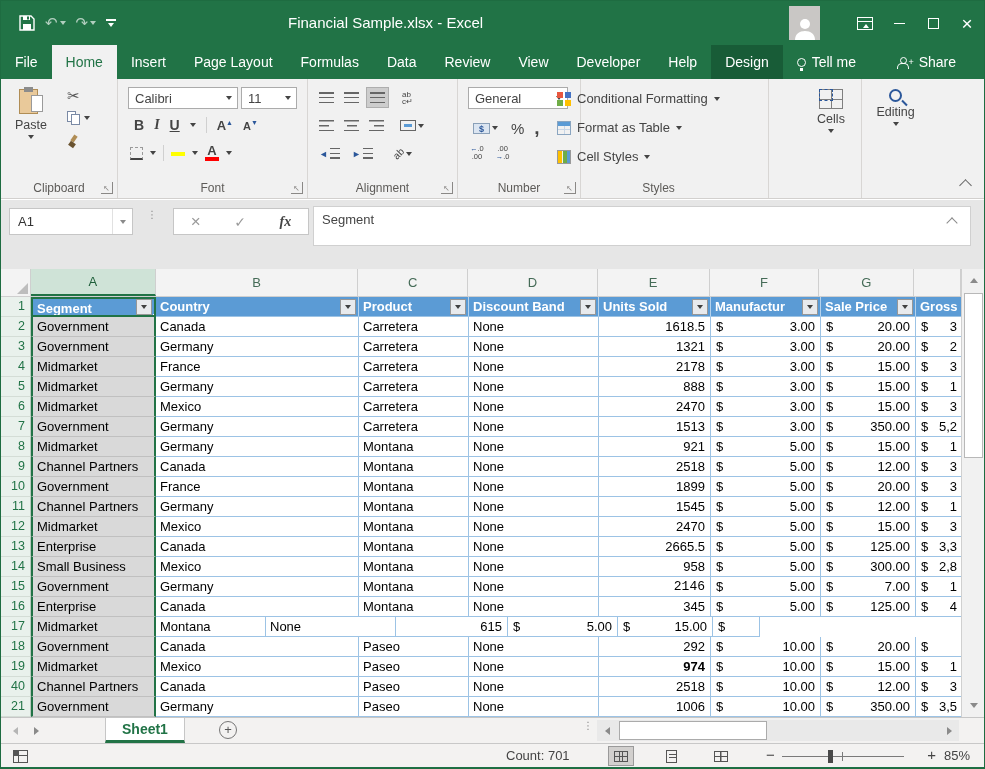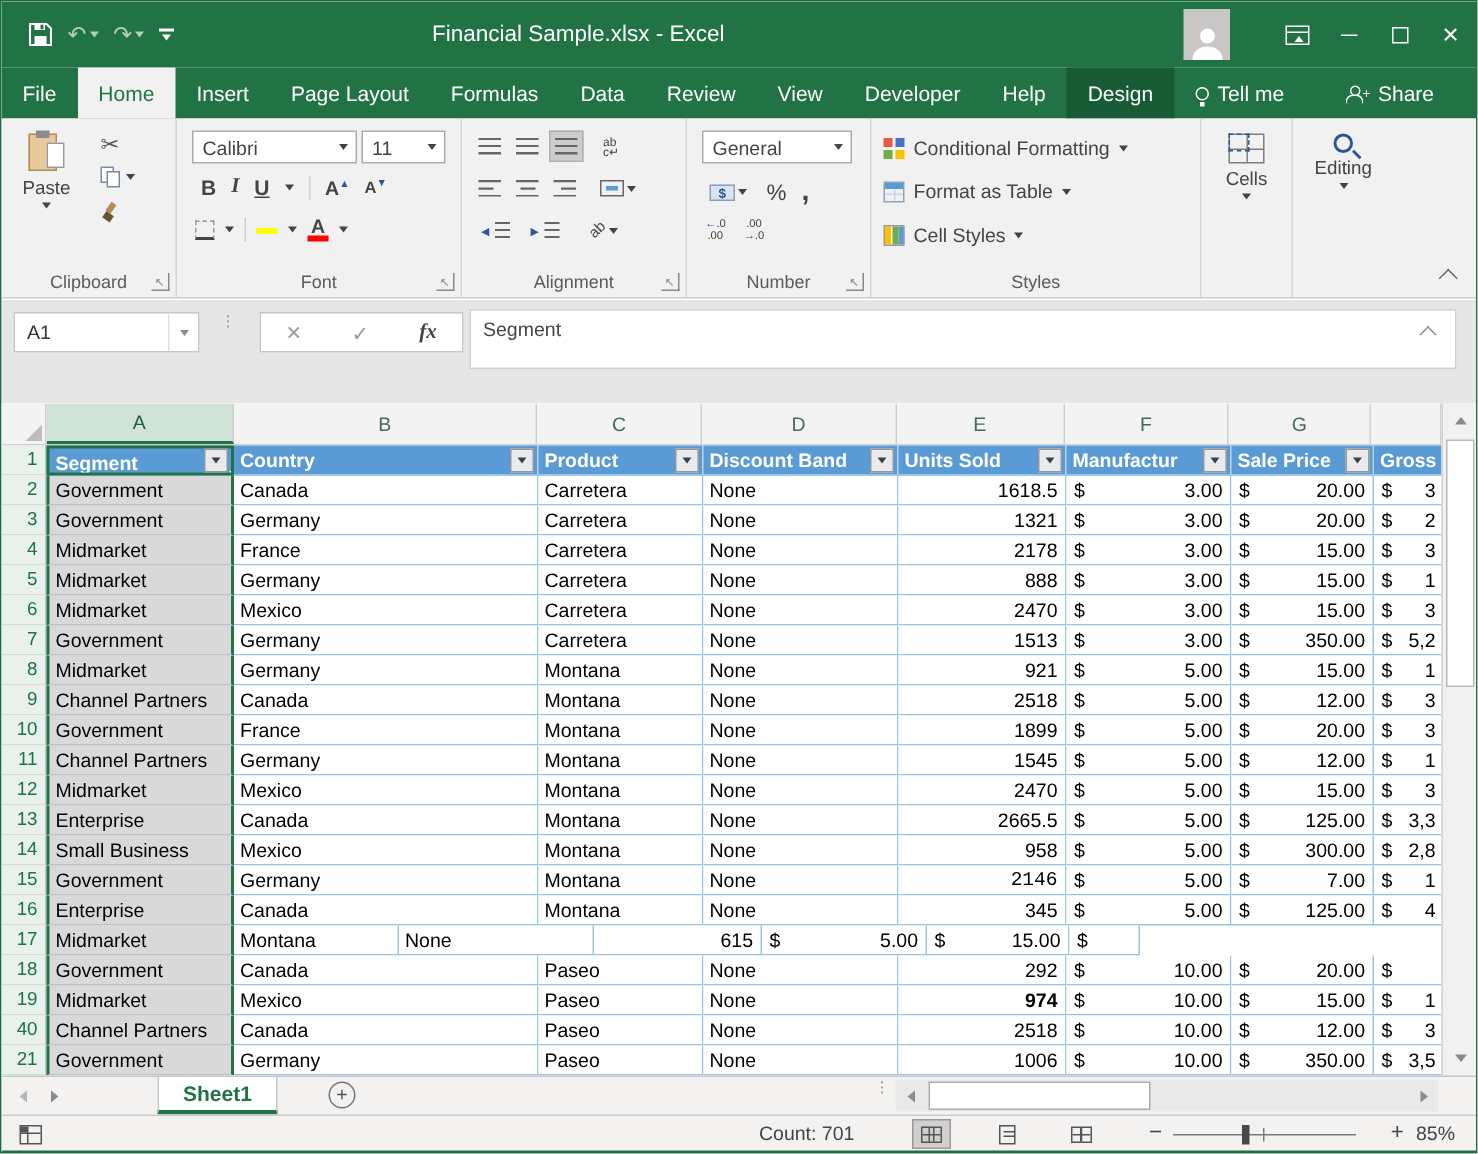--- a/index.html
+++ b/index.html
@@ -345,21 +345,21 @@
         <span style="font-size:19px;font-weight:bold;color:#444;">,</span>
       </div>
       <div style="position:absolute;left:12px;top:66px;display:flex;gap:12px;align-items:center;">
         <span class="deci"><b>←</b>.0<br>.00</span>
         <span class="deci">.00<br><b>→</b>.0</span>
       </div>
       <div class="gcaption">Number</div>
       <div class="launcher">↘</div>
     </div>
 
-    <div class="rgroup" style="left:580px;width:220px;">
+    <div class="rgroup" style="left:548px;width:220px;">
       <div id="styles-items" style="position:absolute;left:0;top:5px;width:100%;">
           <div class="stylesrow">
             <span class="sicon cf-icon"></span>
             <span>Conditional Formatting</span>
             <span class="ddtri"></span>
           </div>
           <div class="stylesrow">
             <span class="sicon ft-icon"></span>
             <span>Format as Table</span>
             <span class="ddtri"></span>

